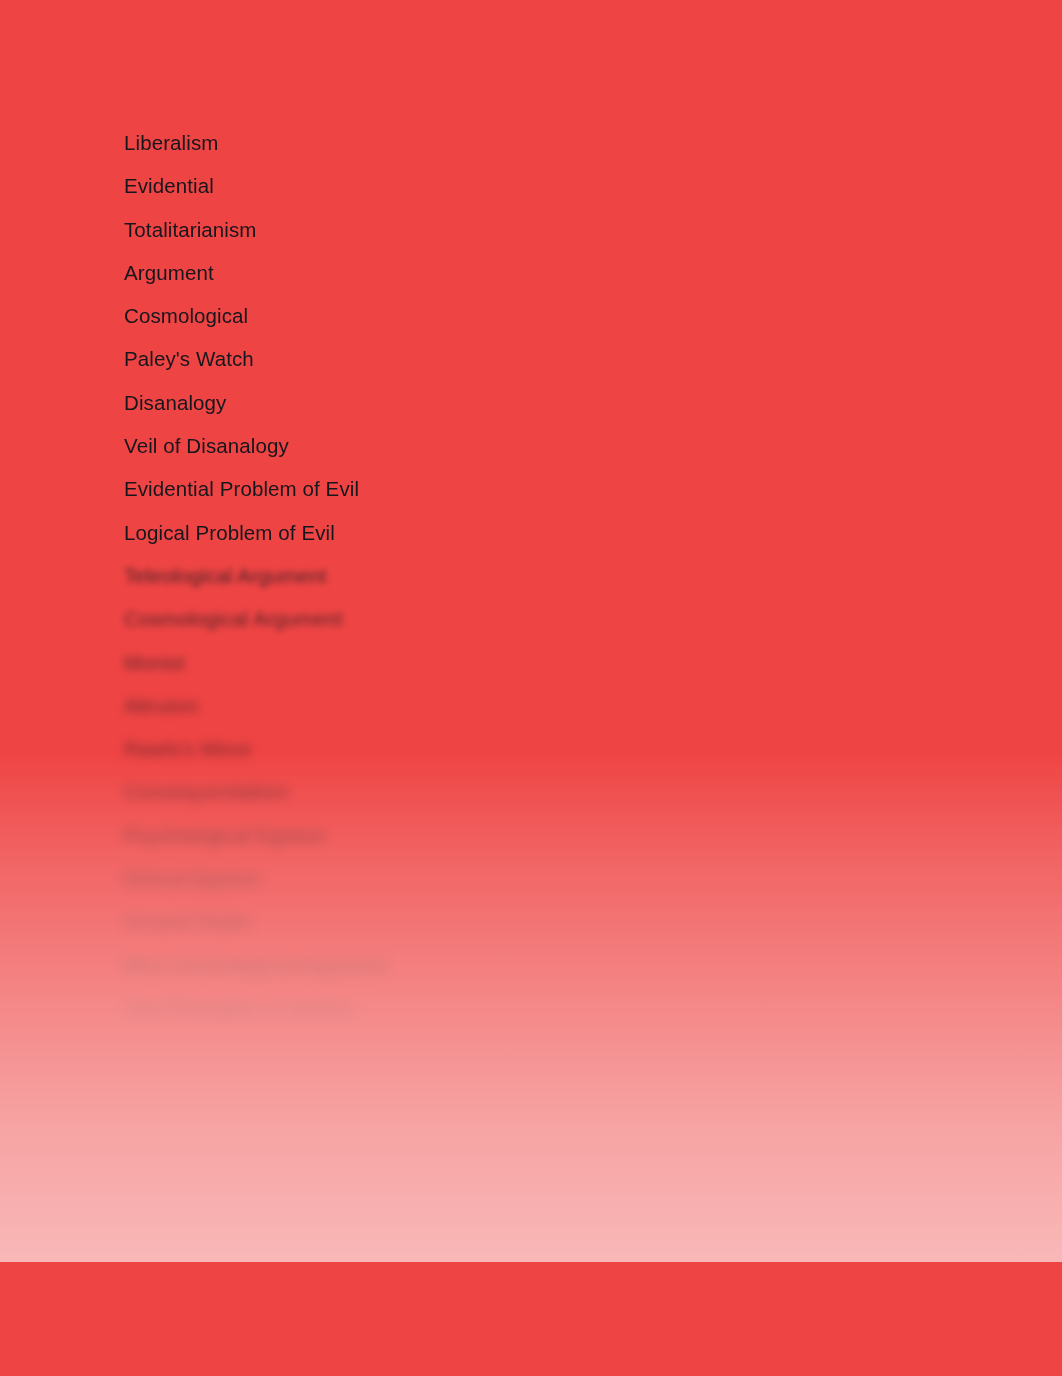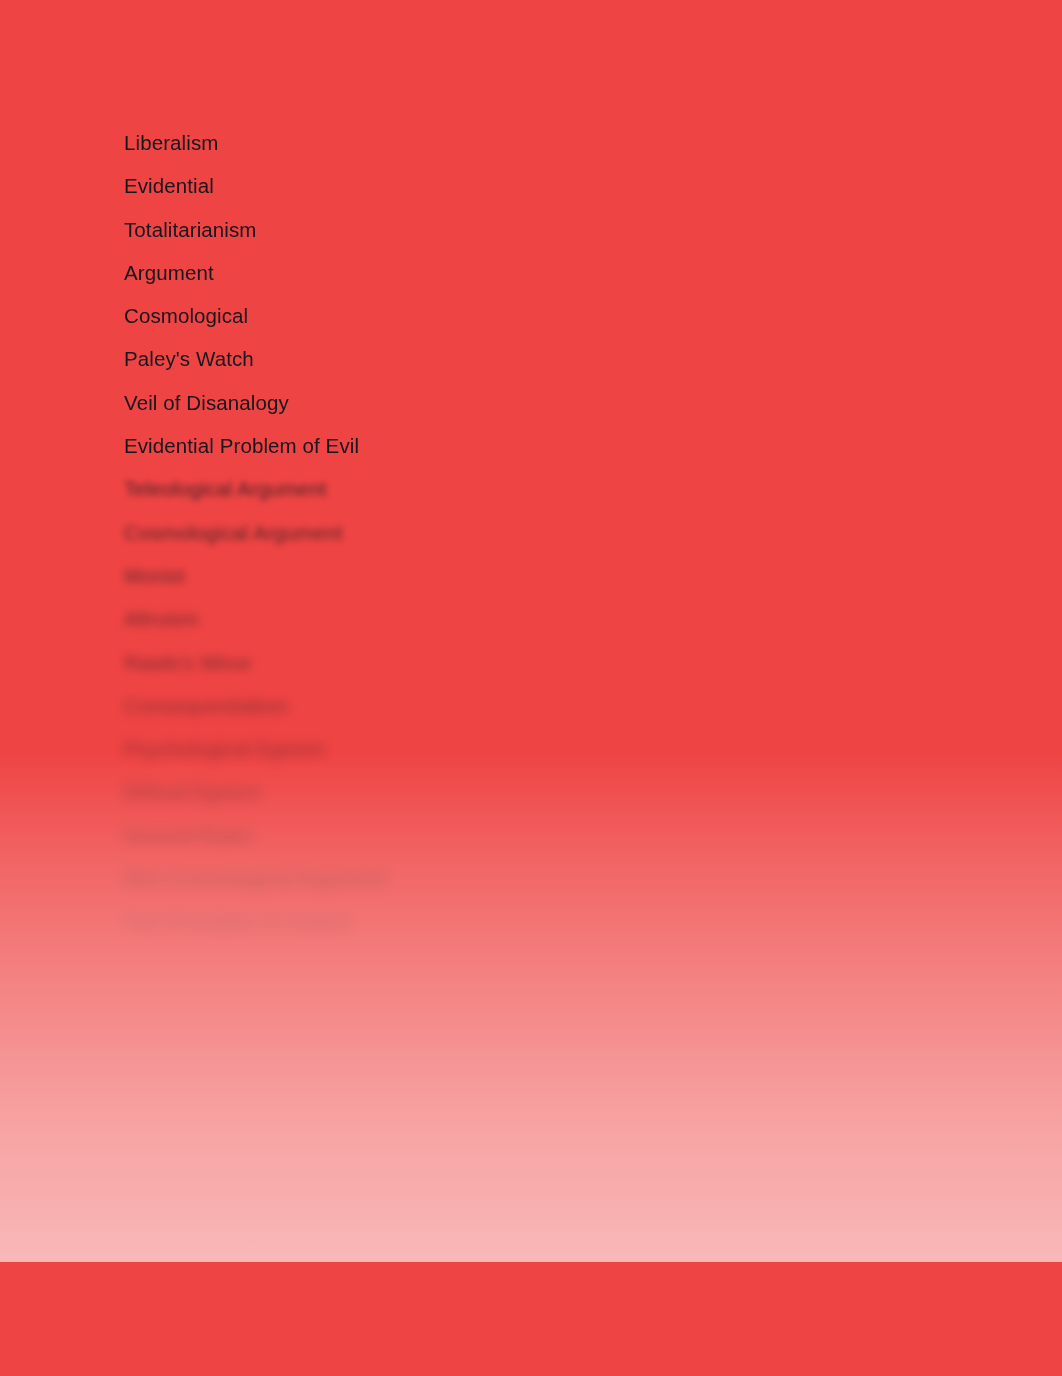--- a/index.html
+++ b/index.html
@@ -77,22 +77,24 @@
 <body>
 
 <div id="page">
   <ul id="term-list">
       <li class="term-line">Liberalism</li>
       <li class="term-line">Evidential</li>
       <li class="term-line">Totalitarianism</li>
       <li class="term-line">Argument</li>
       <li class="term-line">Cosmological</li>
       <li class="term-line">Paley's Watch</li>
+      <li class="term-line">Disanalogy</li>
       <li class="term-line">Veil of Disanalogy</li>
       <li class="term-line">Evidential Problem of Evil</li>
+      <li class="term-line">Logical Problem of Evil</li>
       <li class="term-line blur-1">Teleological Argument</li>
       <li class="term-line blur-2">Cosmological Argument</li>
       <li class="term-line blur-3">Monist</li>
       <li class="term-line blur-4">Altruism</li>
       <li class="term-line blur-5">Rawls's Minor</li>
       <li class="term-line blur-6">Consequentialism</li>
       <li class="term-line blur-7">Psychological Egoism</li>
       <li class="term-line blur-8">Ethical Egoism</li>
       <li class="term-line blur-9">Ground Rules</li>
       <li class="term-line blur-10">Mini Cosmological Argument</li>

